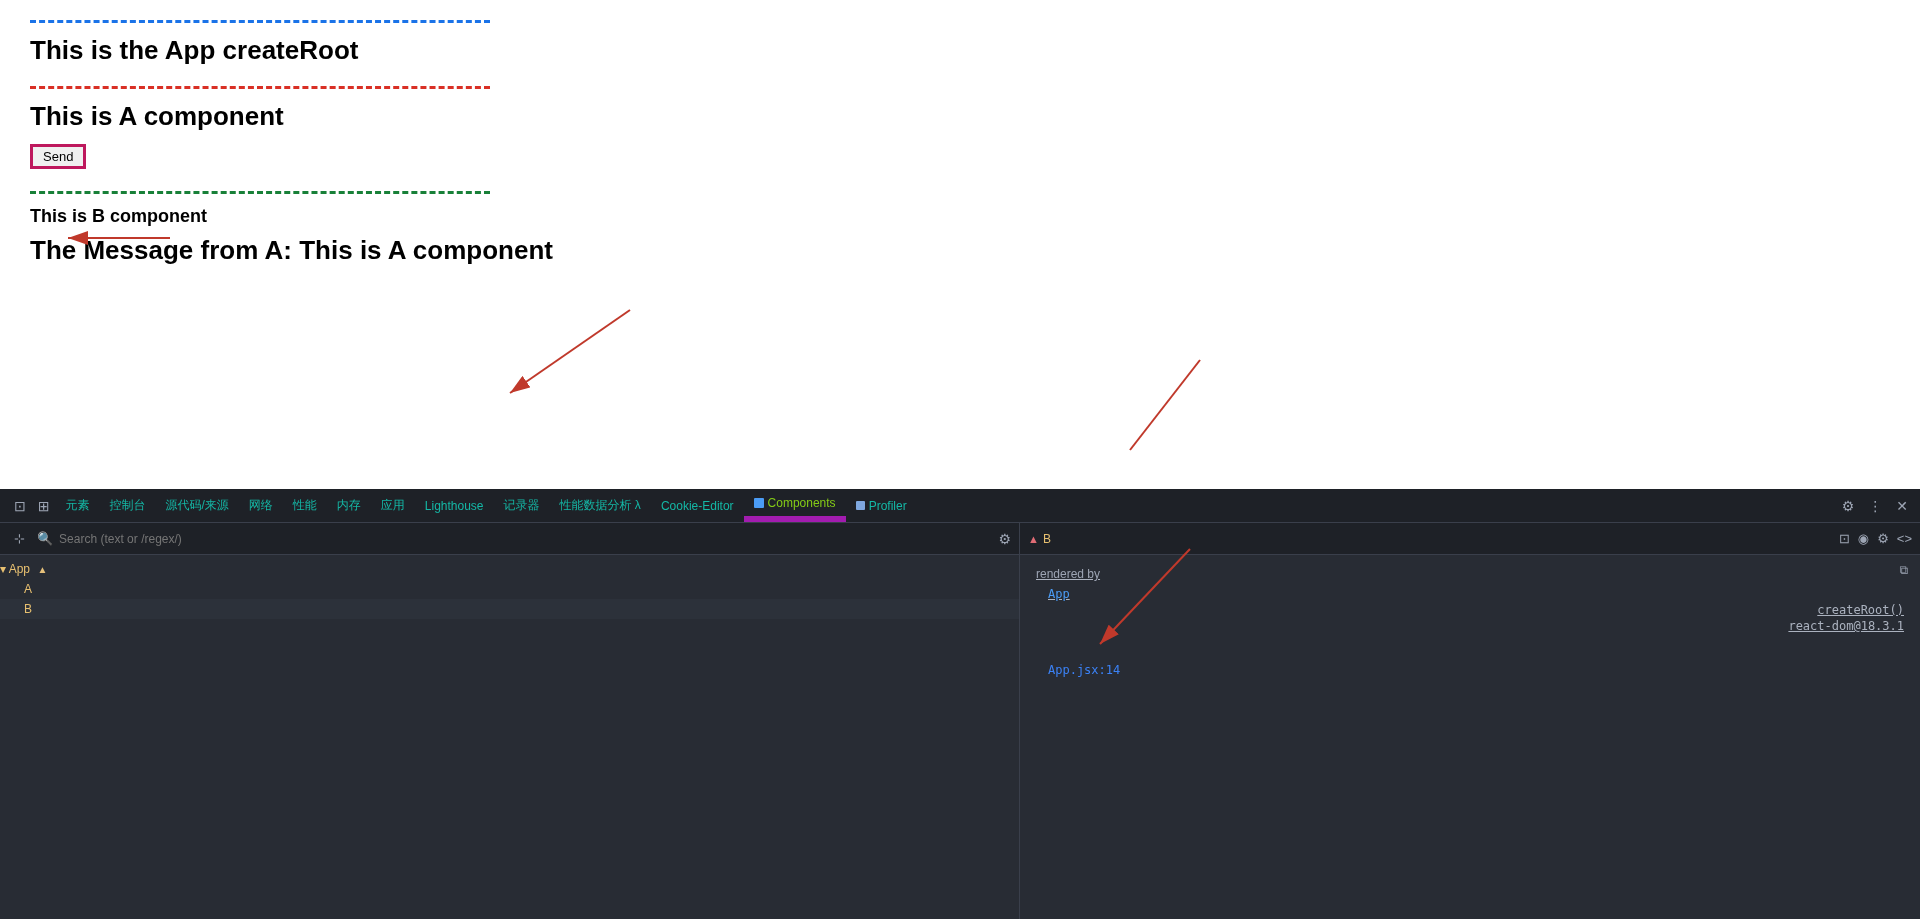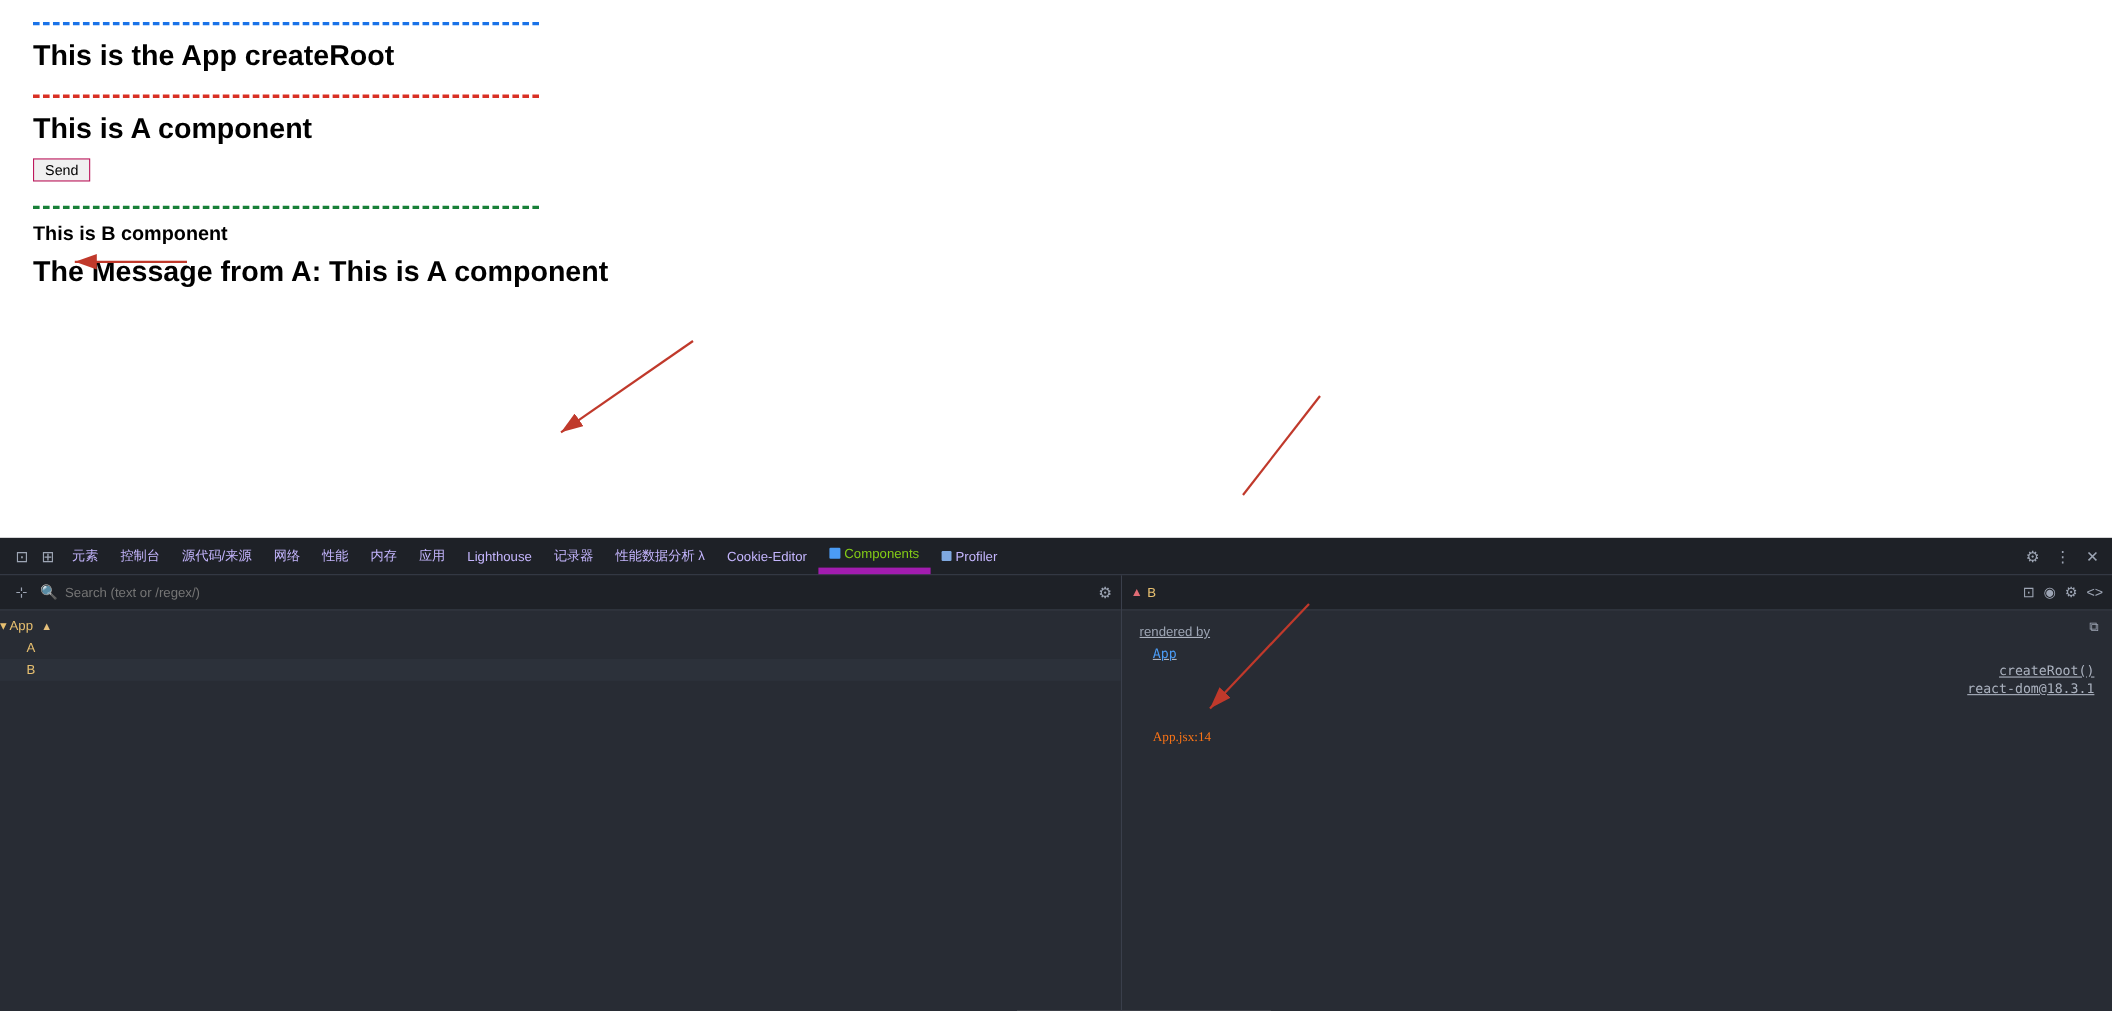--- a/index.html
+++ b/index.html
@@ -44,21 +44,21 @@
       font-size: 18px;
       font-weight: bold;
       margin-bottom: 8px;
     }
     .b-message {
       font-size: 26px;
       font-weight: bold;
     }
 
     .send-btn {
-      border: 1px solid #be185d;
+      border: 3px solid #be185d;
       background: #f0f0f0;
       padding: 2px 10px;
       font-size: 13px;
       cursor: pointer;
       margin-bottom: 22px;
     }
 
     
     #devtools {
       position: absolute;
@@ -85,21 +85,21 @@
     .dt-tab-icon {
       color: #9da5b4;
       font-size: 14px;
       padding: 0 6px;
       cursor: pointer;
       display: flex;
       align-items: center;
       height: 100%;
     }
     .dt-tab {
-      color: #c4b5fd;
+      color: #14b8a6;
       font-size: 12px;
       padding: 0 10px;
       cursor: pointer;
       height: 100%;
       display: flex;
       align-items: center;
       white-space: nowrap;
     }
     .dt-tab.active {
       color: #84cc16;
@@ -260,21 +260,21 @@
     .prop-colon { color: #abb2bf; }
     .prop-string { color: #98c379; }
     .prop-value { color: #abb2bf; }
     .section-gap { margin-bottom: 14px; }
 
     .rendered-by-section { margin-bottom: 30px; text-decoration: underline; }
     .rendered-link { color: #4b9cf5; padding-left: 12px; margin-bottom: 2px; }
     .rendered-plain { color: #abb2bf; padding-left: 12px; margin-bottom: 2px; text-align: right; }
 
     .source-section { }
-    .source-link { color: #f97316; padding-left: 12px; font-family: Liberation Serif, serif; }
+    .source-link { color: #3b82f6; padding-left: 12px; }
 
     
     .corner-icon {
       position: absolute;
       top: 40px;
       right: 12px;
       color: #9da5b4;
       font-size: 12px;
       cursor: pointer;
     }

